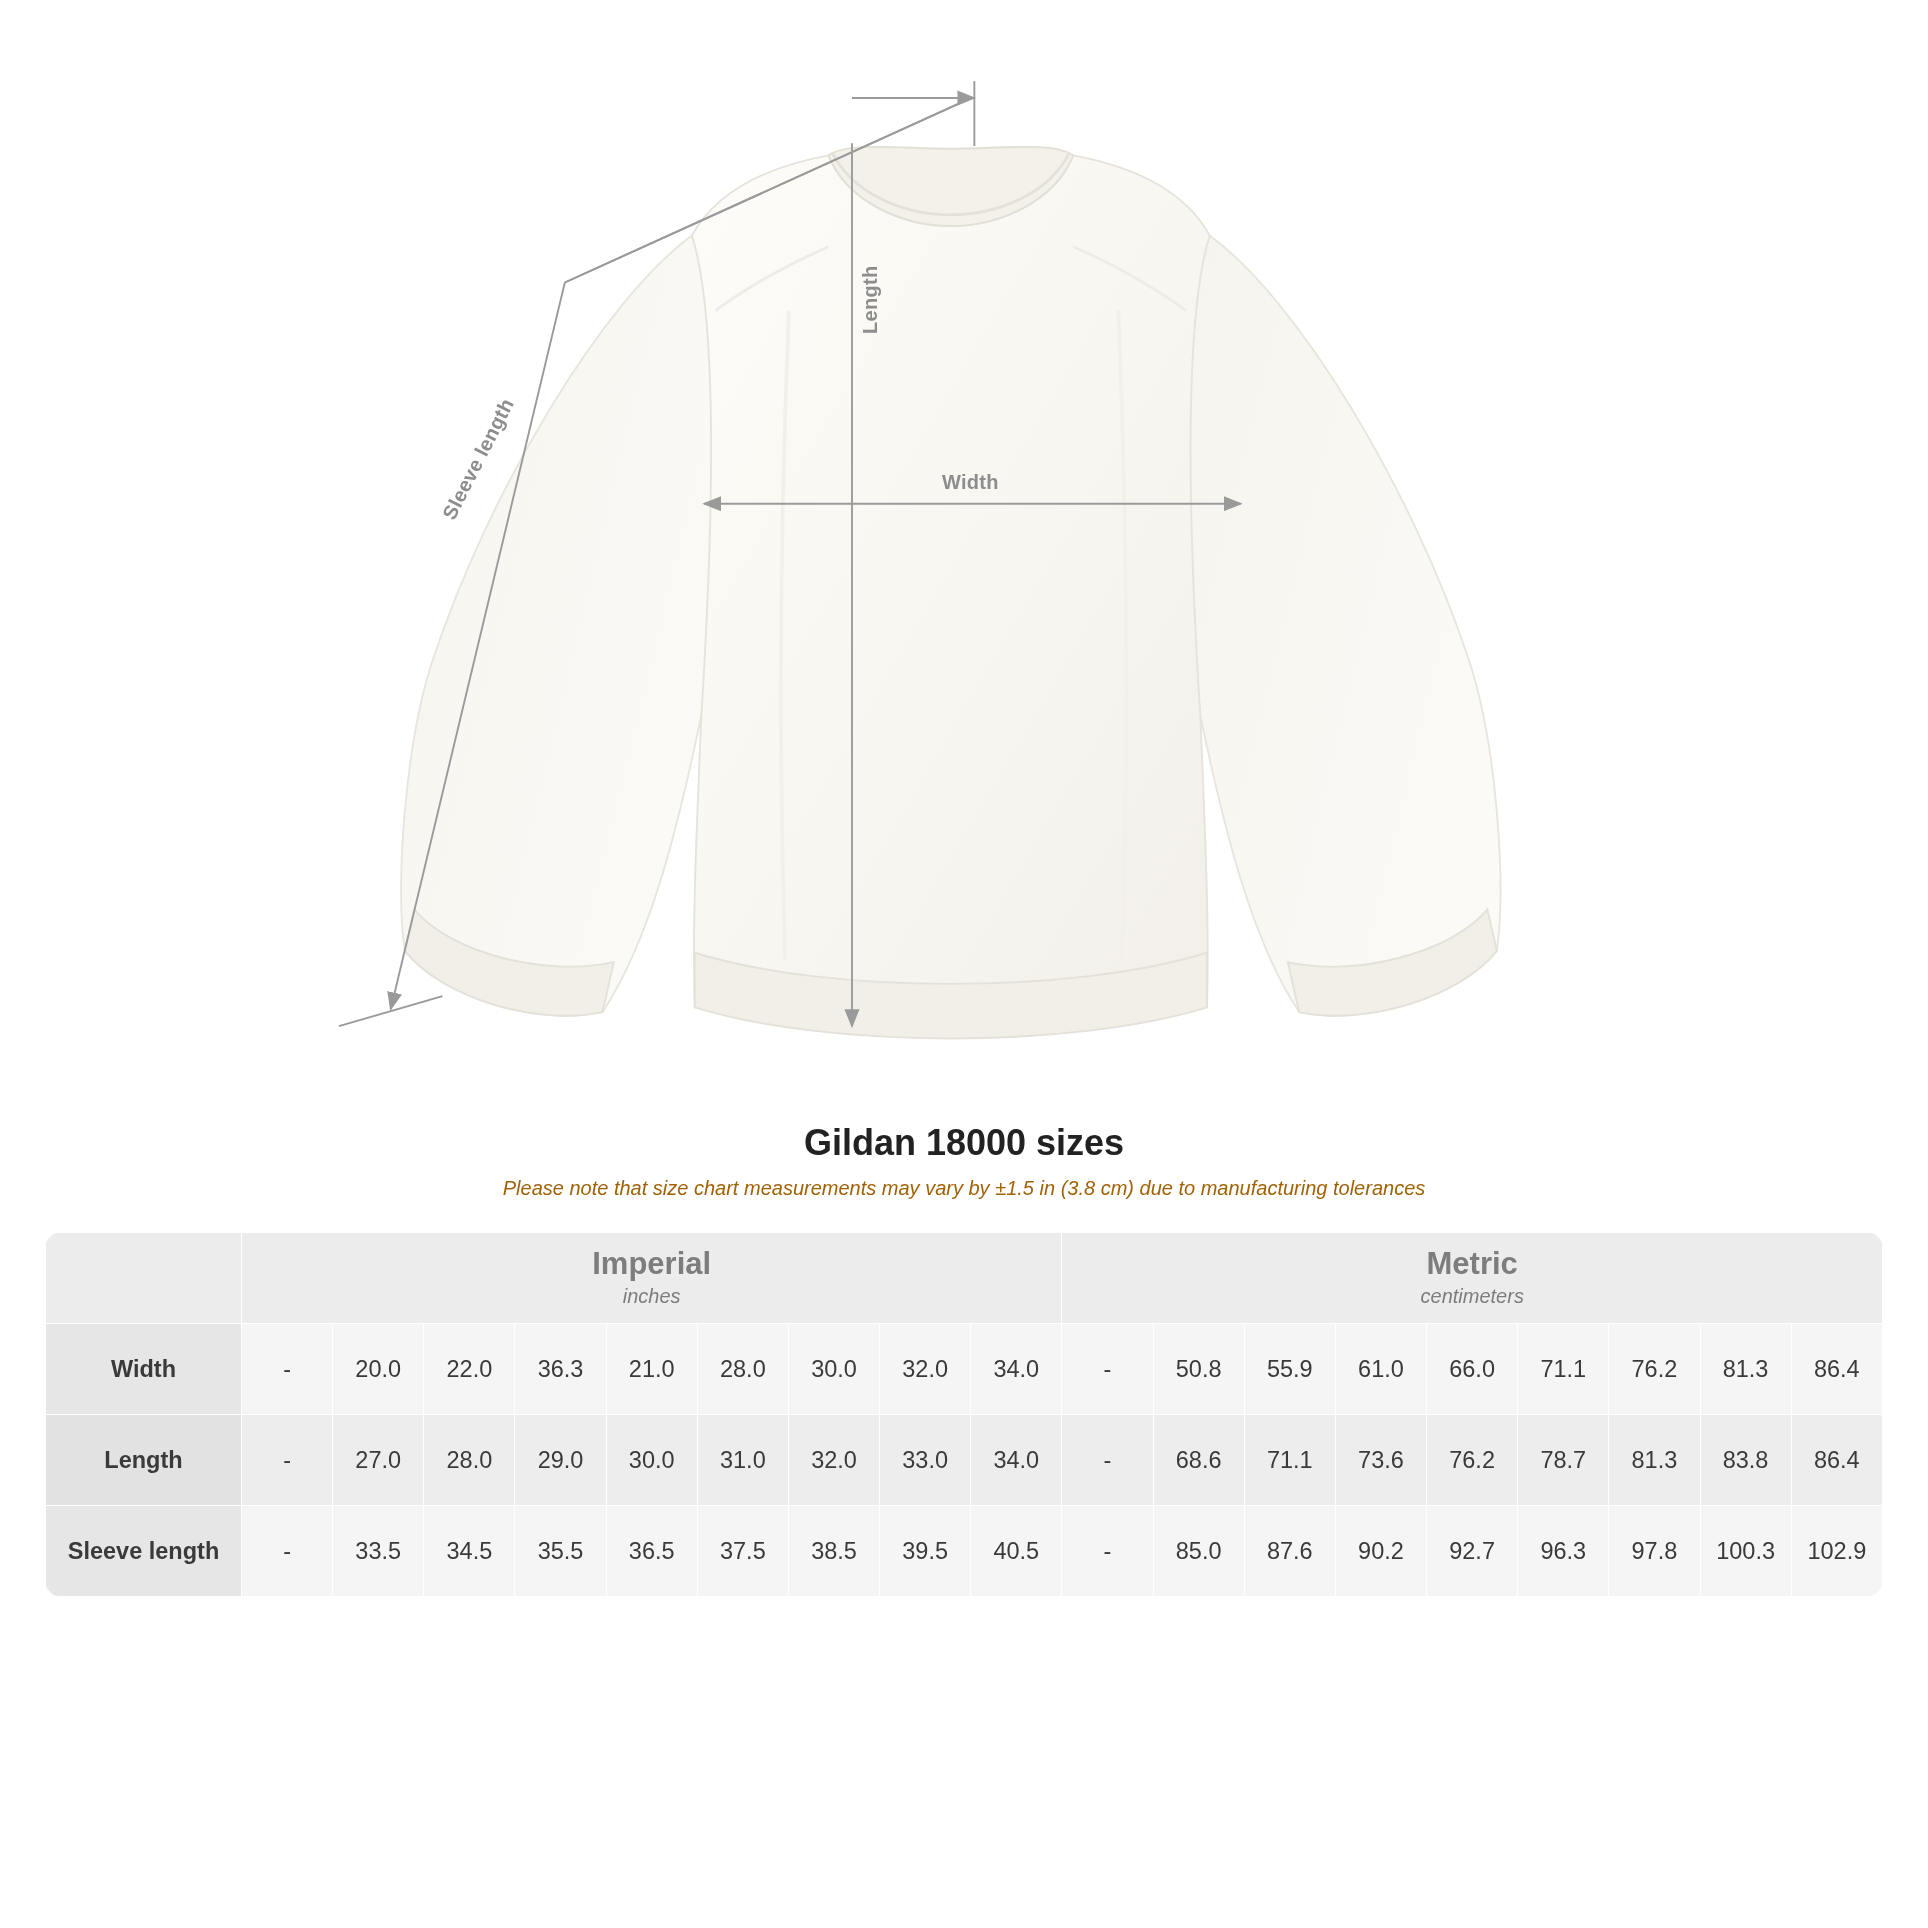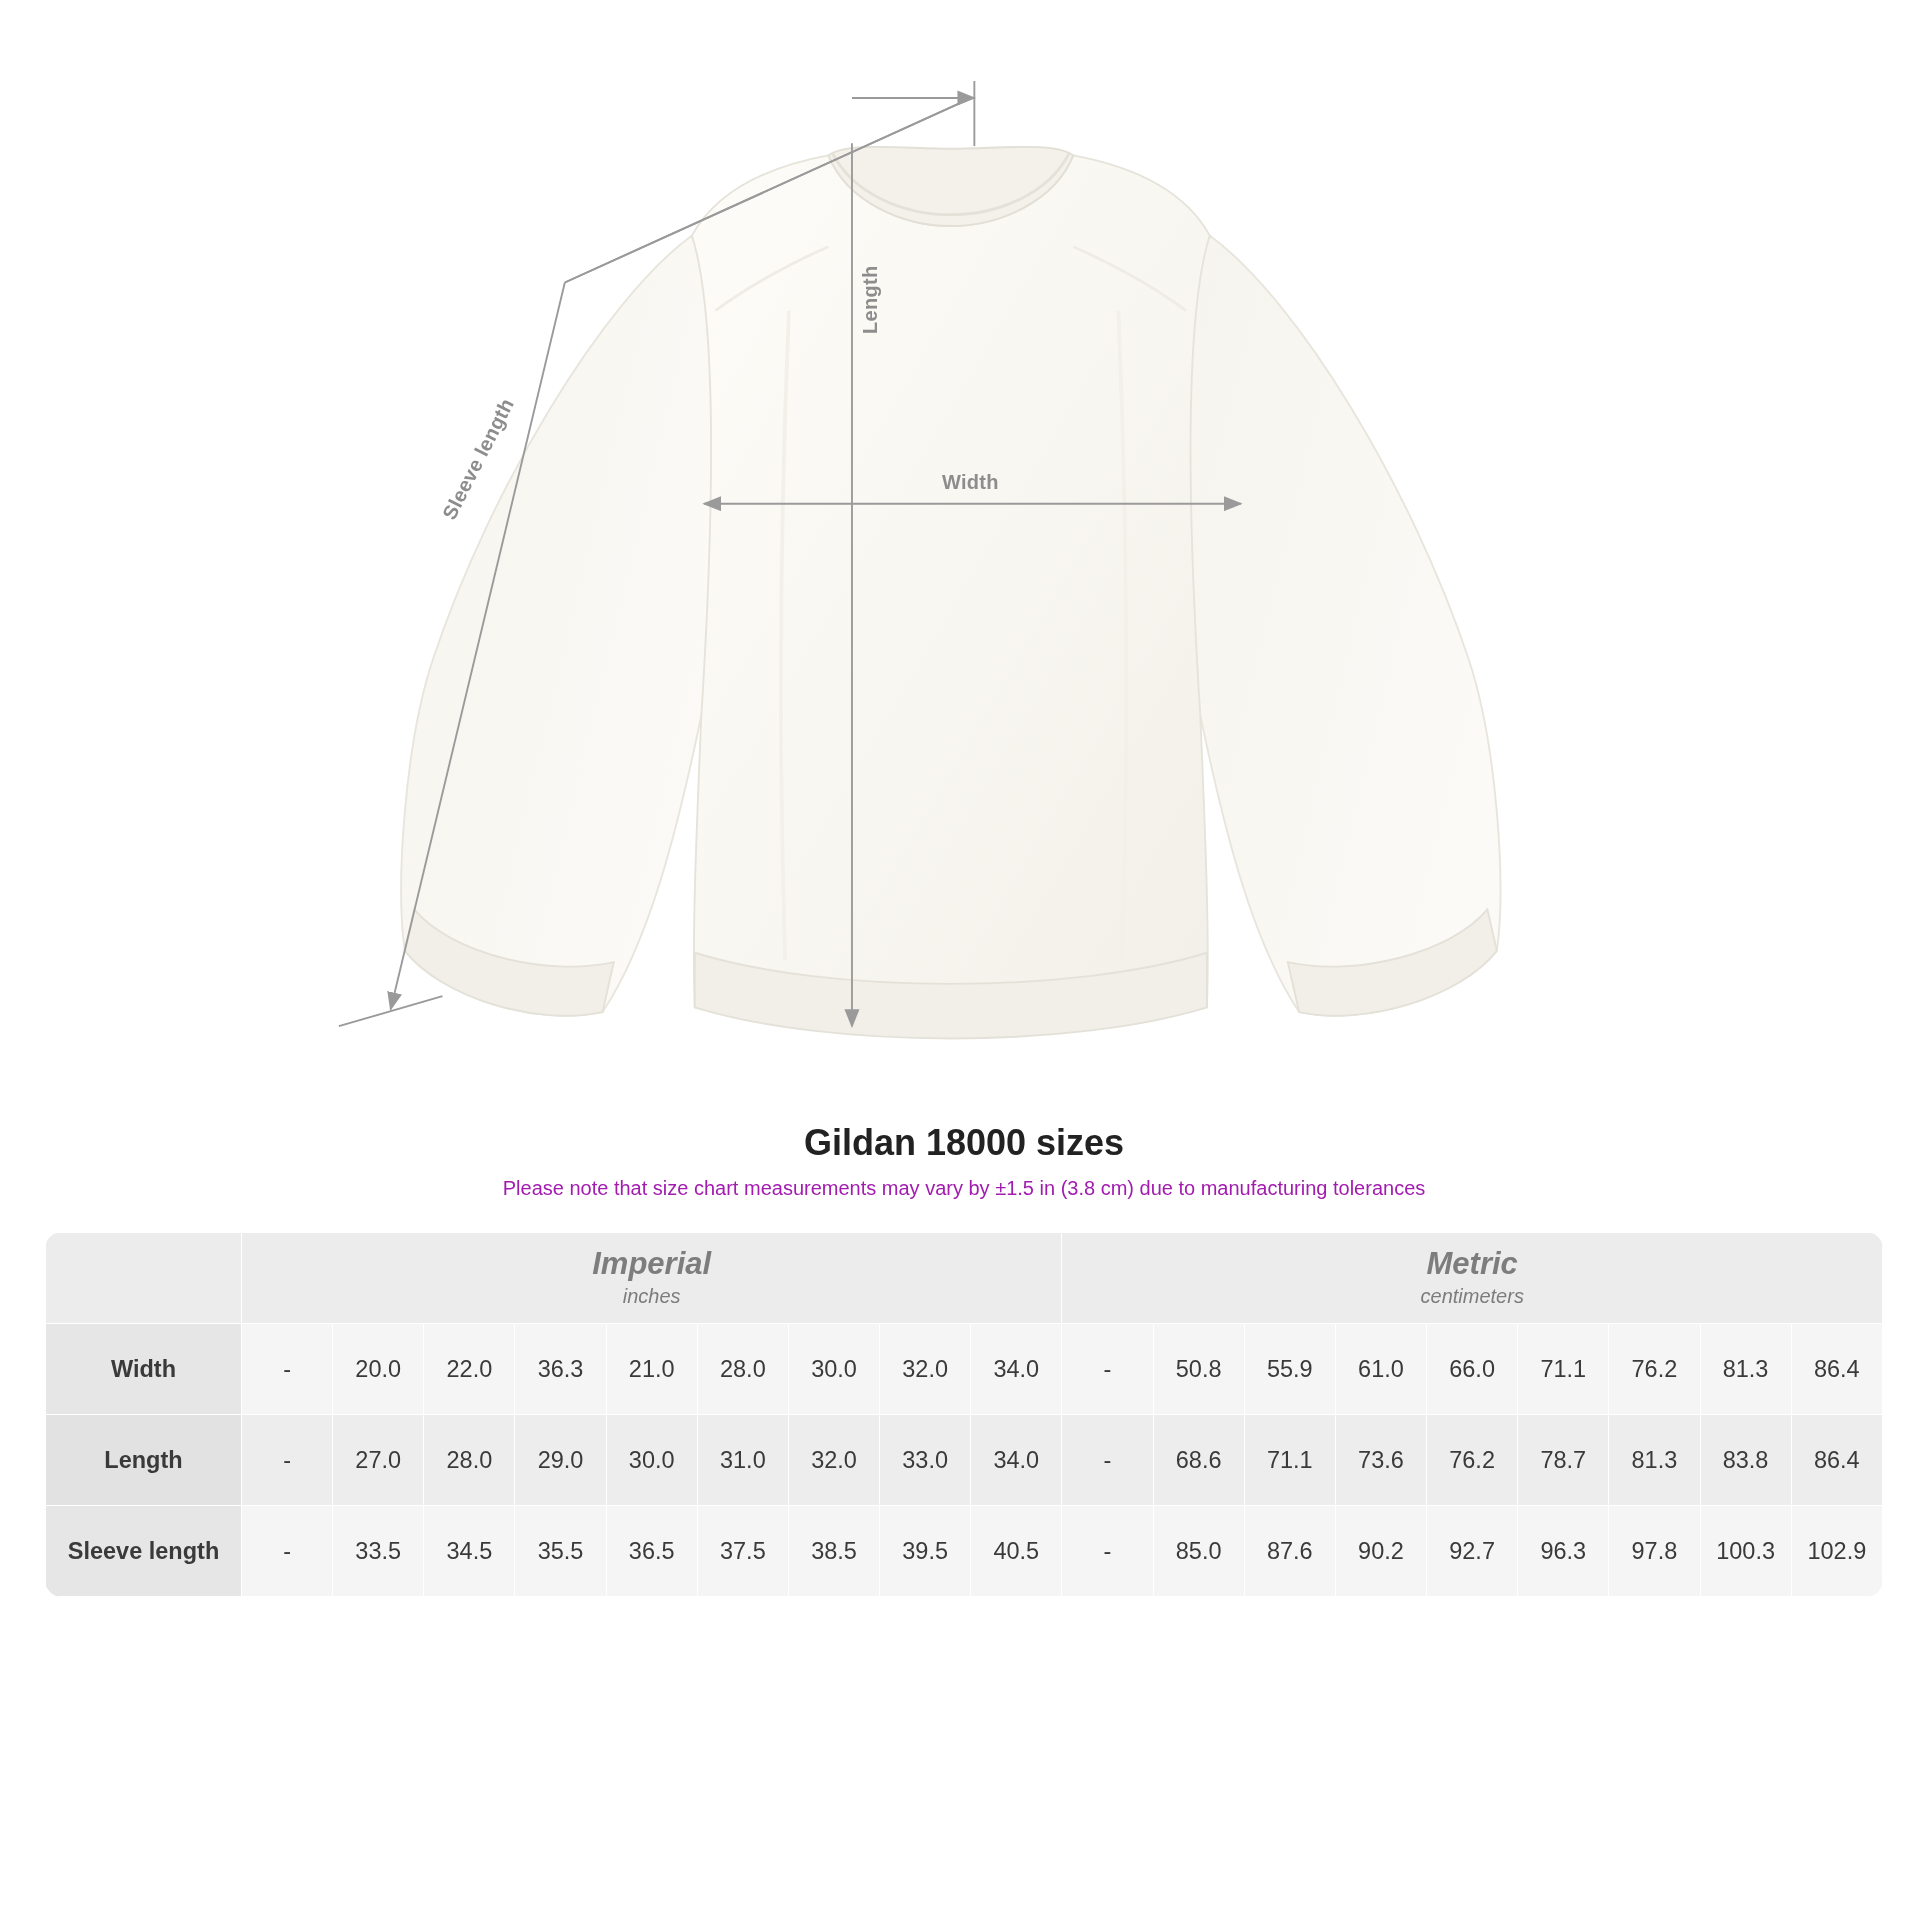--- a/index.html
+++ b/index.html
@@ -66,21 +66,22 @@
     margin-top: 11.3px;
   }
   .chart-title {
     font-size: 36px;
     font-weight: bold;
     color: #222222;
     margin: 0 0 13px 0;
   }
   .chart-note {
     font-size: 20px;
-    color: #a21caf;
+    font-style: italic;
+    color: #a16207;
     margin: 8px;
   }
 
   
   .table-wrap {
     margin: 32px auto 0 auto;
     width: 1838px;
     border-radius: 17px;
     overflow: hidden;
   }
@@ -99,21 +100,20 @@
     padding: 0;
     height: 90px;
   }
   .unit-head {
     background: #ececec;
     height: 151px;
   }
   .unit-head .unit-name {
     font-size: 31px;
     font-weight: bold;
-    font-style: italic;
     color: #7d7d7d;
     line-height: 1.15;
   }
   .unit-head .unit-sub {
     font-size: 20px;
     font-style: italic;
     color: #7d7d7d;
     line-height: 1.4;
   }
   .corner-cell {

